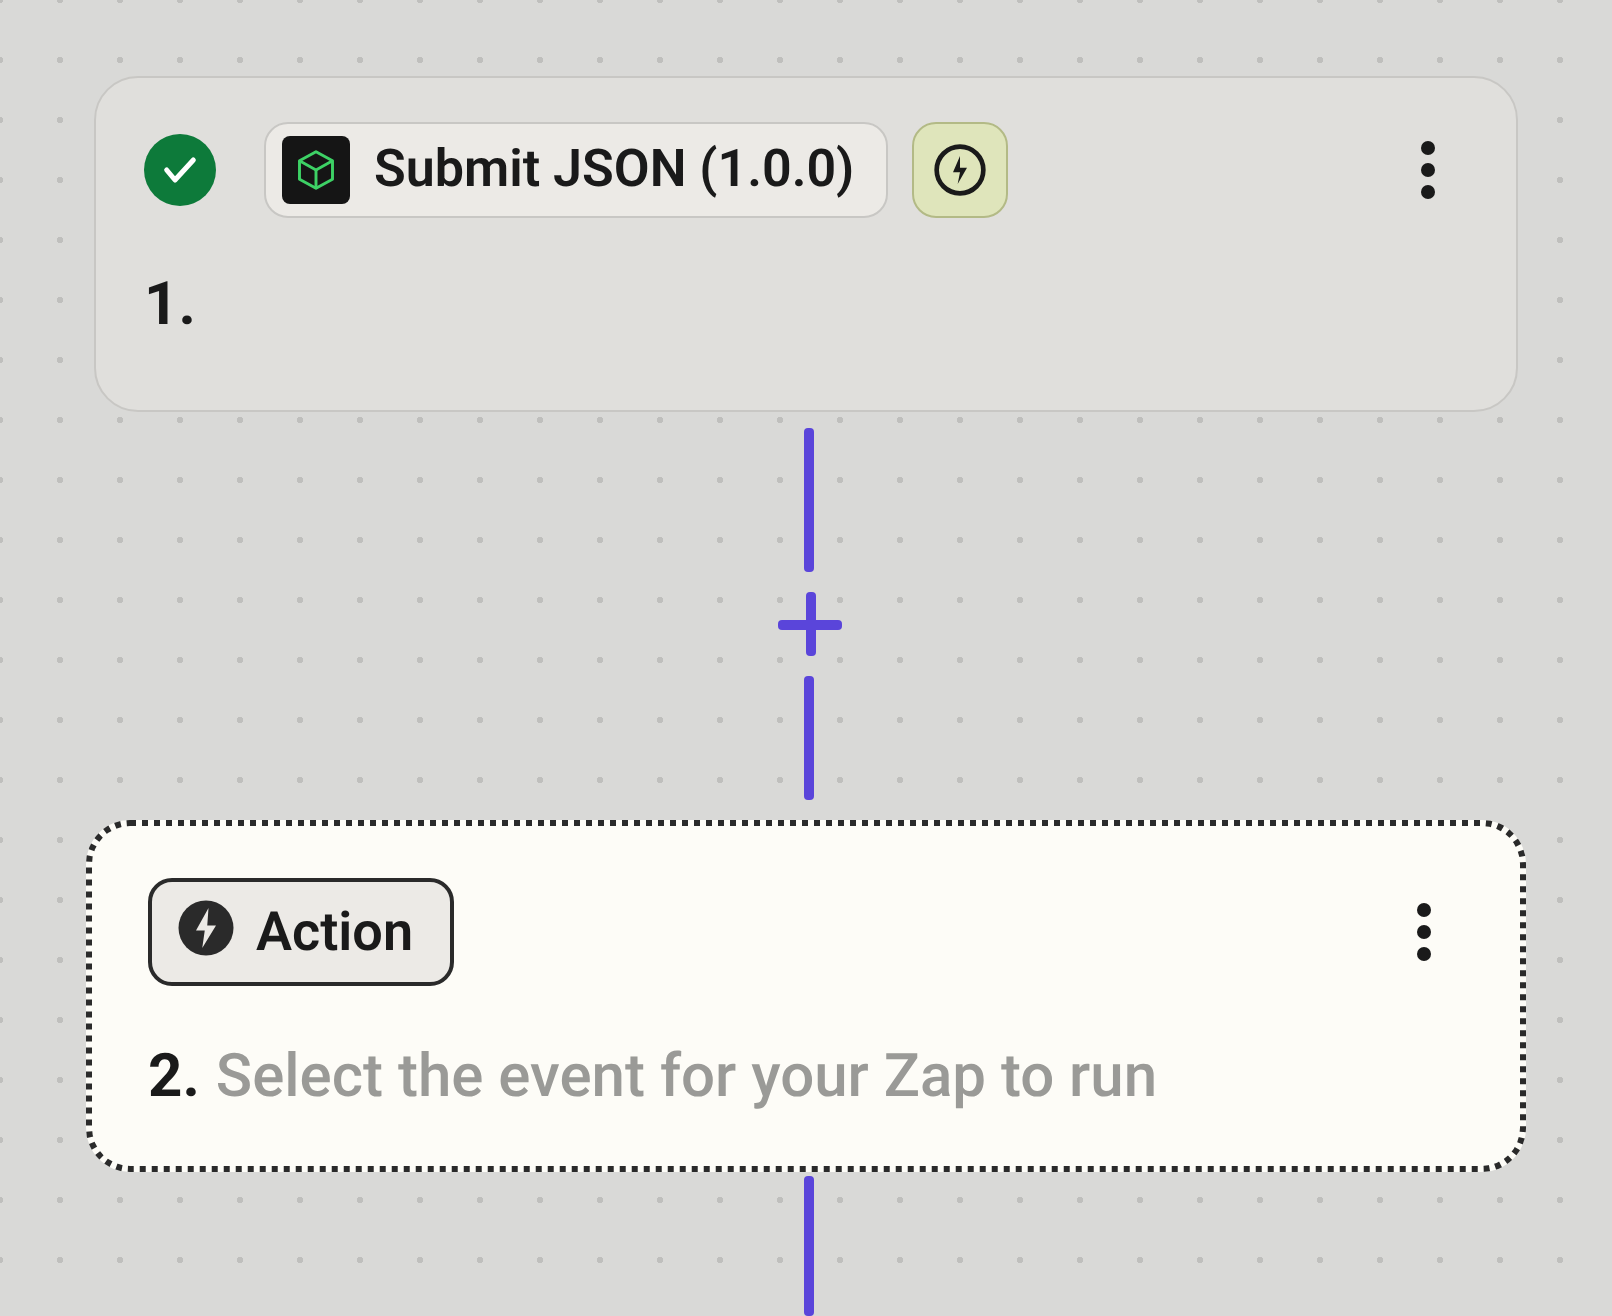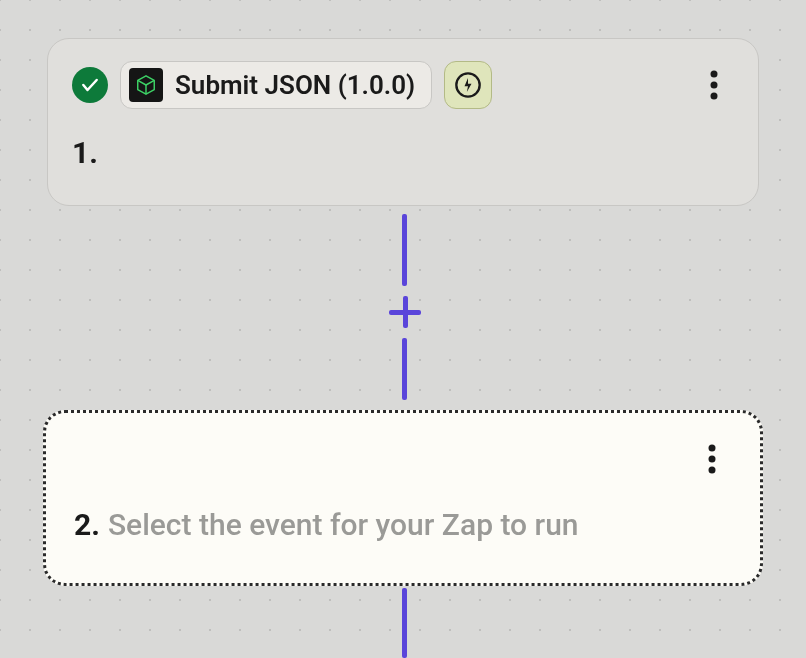--- a/index.html
+++ b/index.html
@@ -56,20 +56,21 @@
     
     .app-chip {
       display: flex;
       align-items: center;
       gap: 12px;
       background: #eceae6;
       border: 1px solid #c8c7c4;
       border-radius: 12px;
       padding: 6px 16px 6px 8px;
       height: 48px;
+      margin-left: 12px;
     }
     
     .app-logo {
       width: 34px;
       height: 34px;
       background: #151515;
       border-radius: 4px;
       display: flex;
       align-items: center;
       justify-content: center;
@@ -265,20 +266,29 @@
 <div class="add-step-btn">
   <svg viewBox="0 0 36 36">
     <rect x="16" y="2" width="5" height="32" rx="2" fill="#5a45da"></rect>
     <rect x="2" y="16" width="32" height="5" rx="2" fill="#5a45da"></rect>
   </svg>
 </div>
 <div class="connector-segment seg2"></div>
 
 <div class="action-card">
   <div class="action-header">
+    <div class="action-chip">
+      <span>
+        <svg viewBox="0 0 24 24">
+          <circle cx="12" cy="12" r="11" fill="#2a2a2a"></circle>
+          <polygon points="13 4 8 13 11.5 13 10.5 20 16 11 12.5 11 13 4" fill="#eceae6"></polygon>
+        </svg>
+      </span>
+      <span class="action-label">Action</span>
+    </div>
     <div class="menu-dots" style="margin-left:auto">
       <svg viewBox="0 0 8 30">
         <circle cx="4" cy="4" r="3.5" fill="#1a1a1a"></circle>
         <circle cx="4" cy="15" r="3.5" fill="#1a1a1a"></circle>
         <circle cx="4" cy="26" r="3.5" fill="#1a1a1a"></circle>
       </svg>
     </div>
   </div>
   <div class="action-step-title">
     <span class="num">2.</span>

